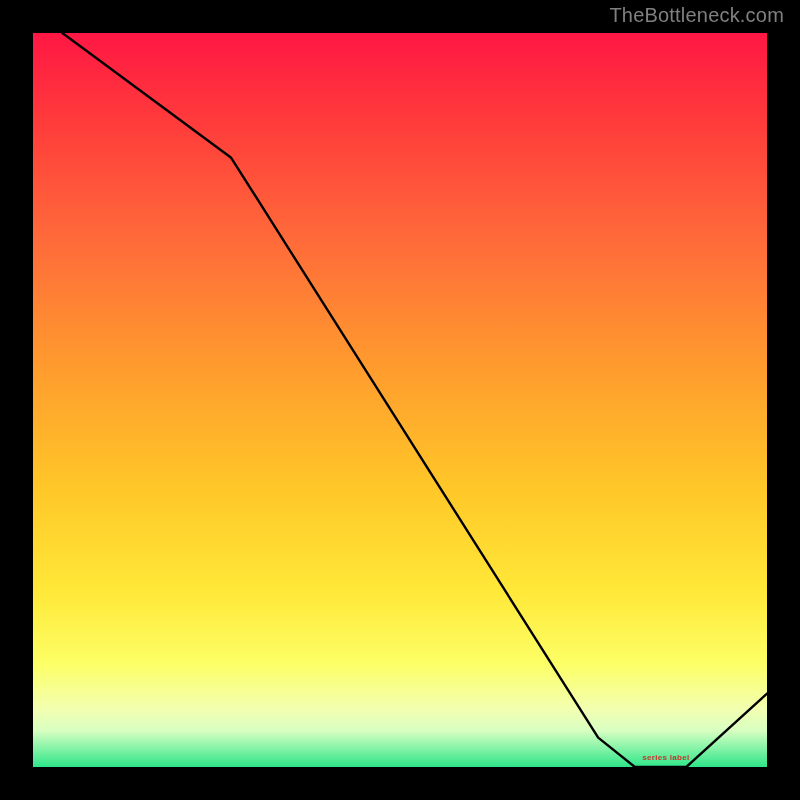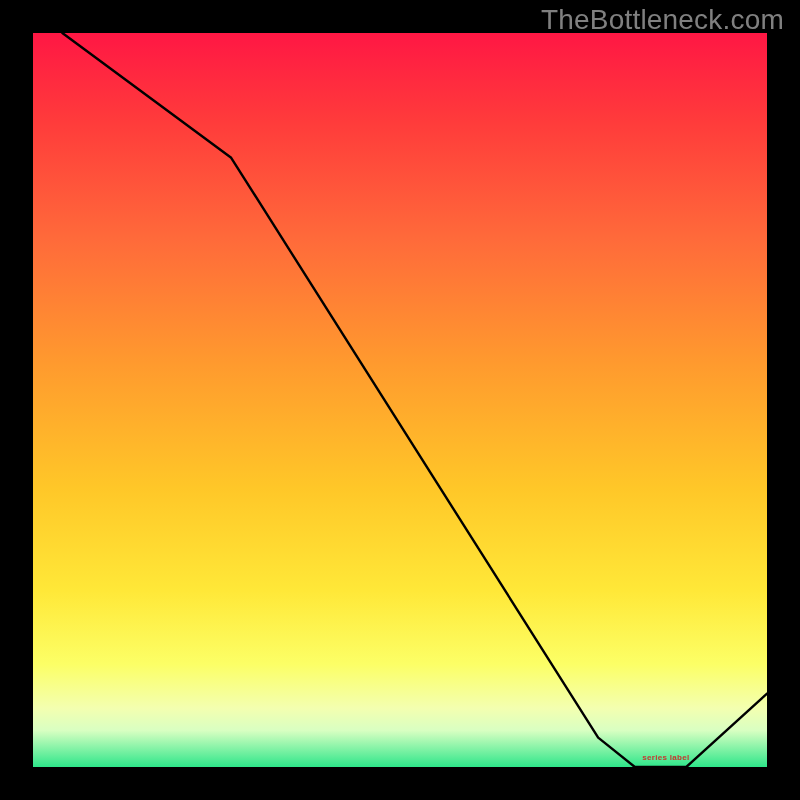--- a/index.html
+++ b/index.html
@@ -16,21 +16,21 @@
     height: 800px;
   }
   svg {
     display: block;
   }
   .watermark {
     position: absolute;
     top: 4px;
     right: 16px;
     font-family: Arial, Helvetica, sans-serif;
-    font-size: 28px;
+    font-size: 20px;
     color: #808080;
     letter-spacing: 0.2px;
   }
   .tiny-series-label {
     font-family: Arial, Helvetica, sans-serif;
     font-size: 8px;
     fill: #c6362f;
     font-weight: 600;
     letter-spacing: 0.3px;
   }

